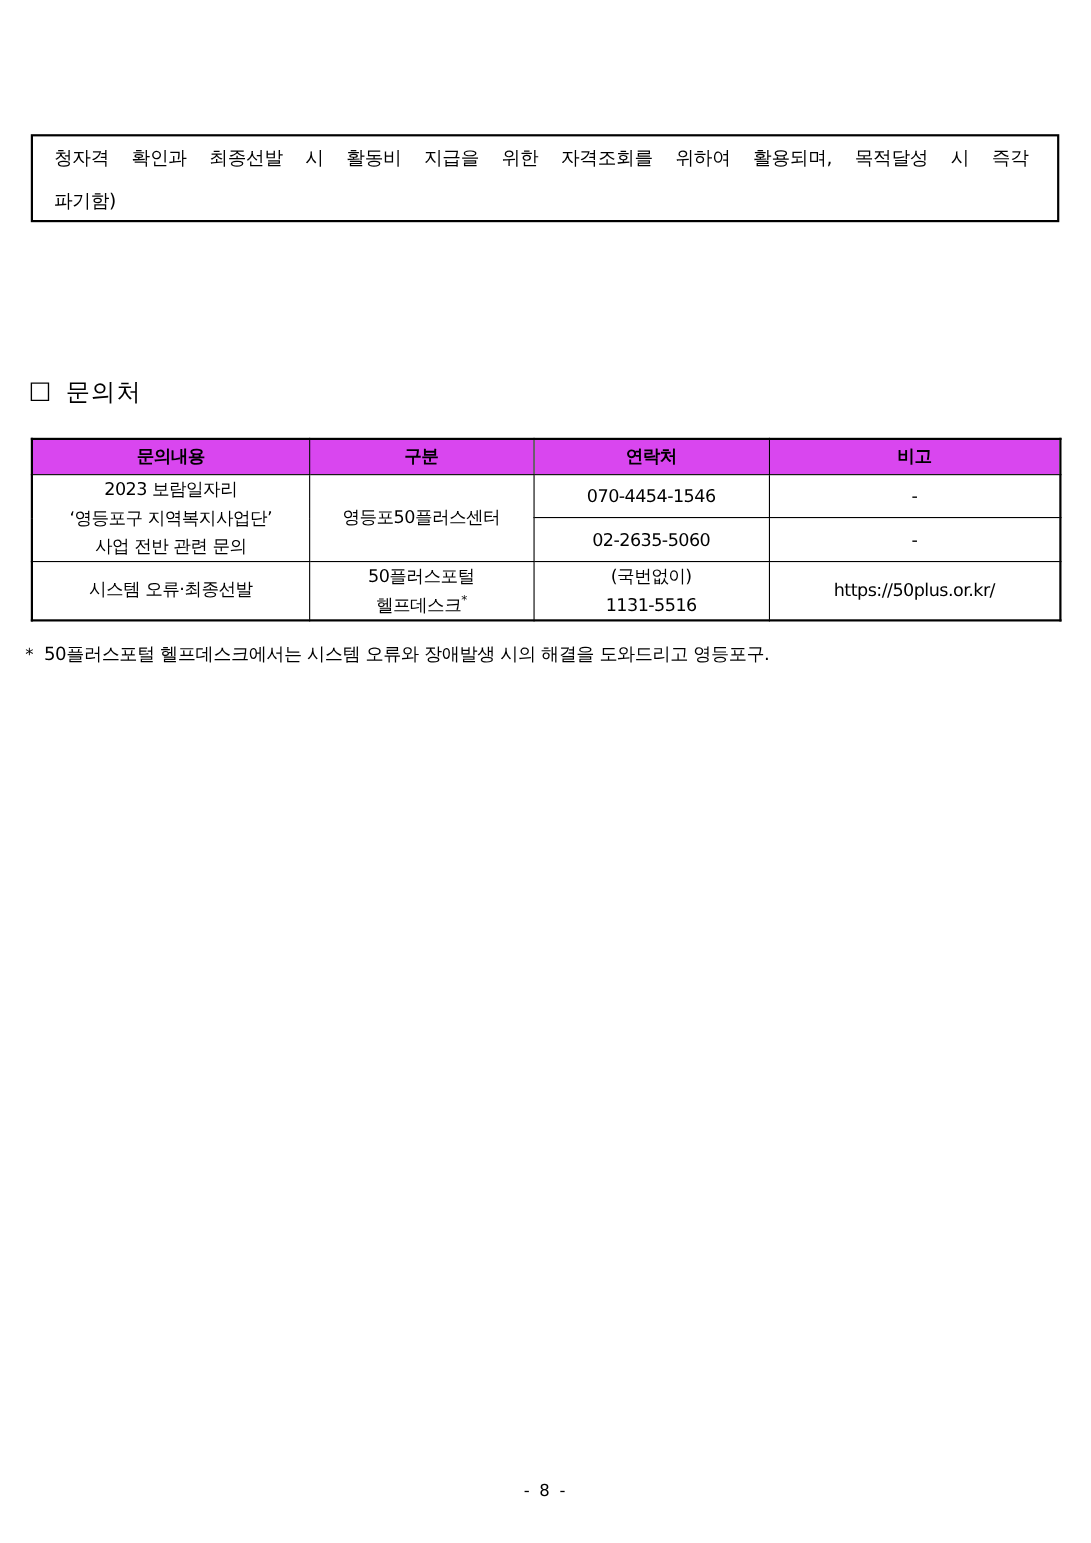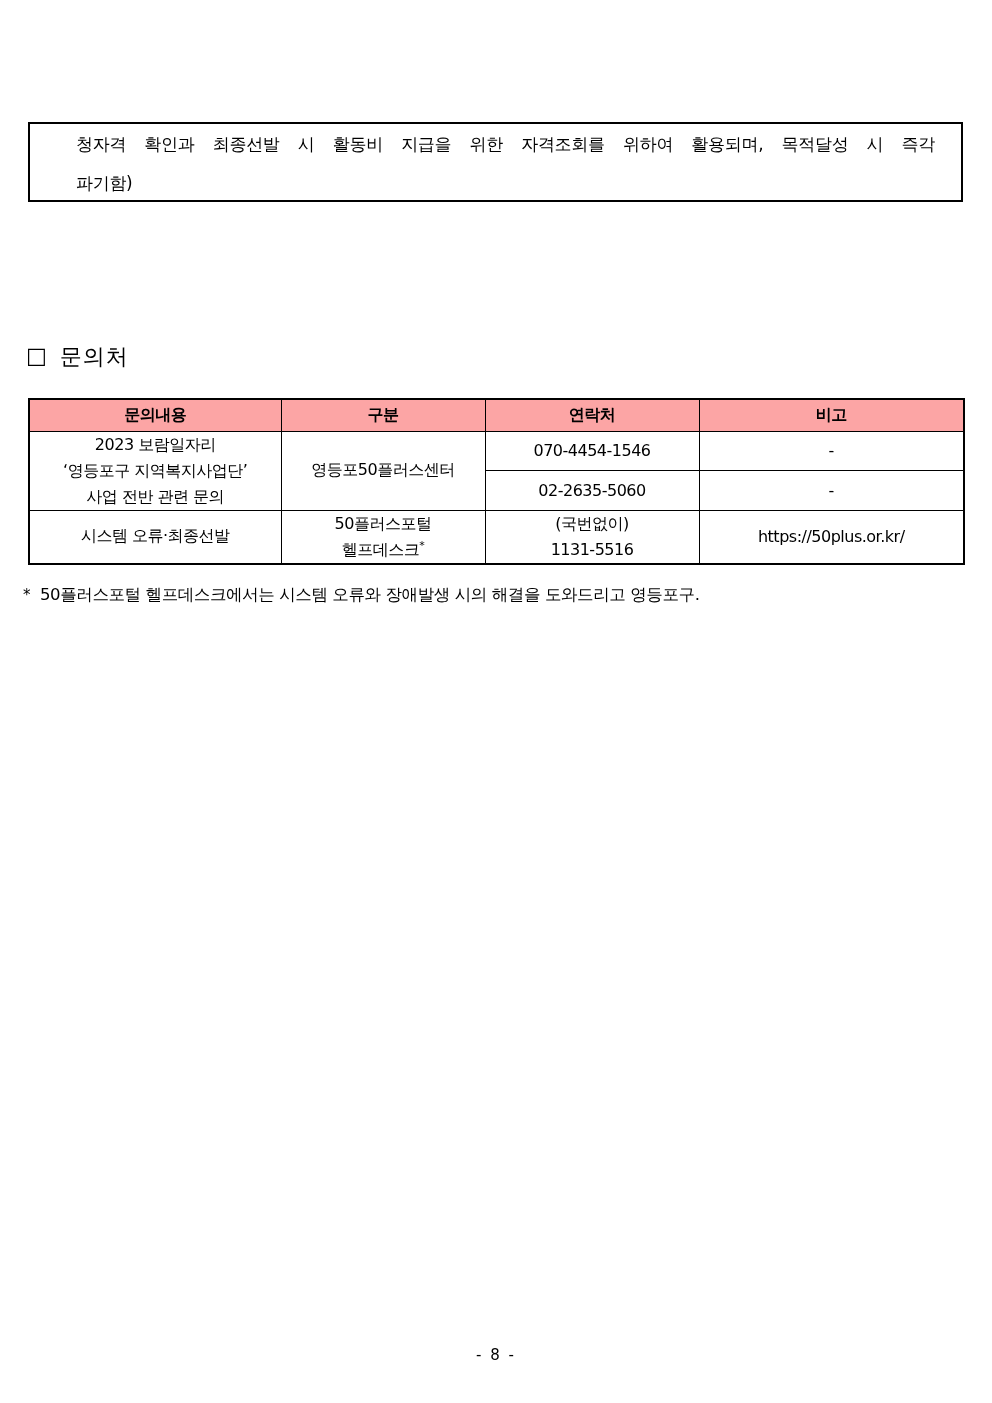--- a/index.html
+++ b/index.html
@@ -15,21 +15,21 @@
   }
 
   
   .notice-box {
     position: absolute;
     left: 28px;
     top: 122px;
     width: 935px;
     height: 80px;
     border: 2px solid #000000;
-    padding: 1px 26px 0 46px;
+    padding: 1px 26px 0 19px;
     font-size: 17px;
     line-height: 39px;
     letter-spacing: -0.3px;
   }
   .notice-box .line-justify {
     text-align: justify;
     text-align-last: justify;
     word-break: keep-all;
   }
 
@@ -57,21 +57,21 @@
   table.contact-table th,
   table.contact-table td {
     border: 1px solid #000000;
     text-align: center;
     vertical-align: middle;
     font-size: 16px;
     letter-spacing: -0.5px;
     overflow: hidden;
   }
   table.contact-table th {
-    background: #fca5a5;
+    background: #d946ef;
     font-weight: bold;
     height: 32px;
   }
   tr.sub-row td { height: 38px; }
   tr.last-row td { height: 52px; }
   .cell-lines div { line-height: 26px; }
   .url-cell { font-size: 13.5px; letter-spacing: -0.2px; }
   td sup { font-size: 11px; vertical-align: super; line-height: 0; }
 
   

